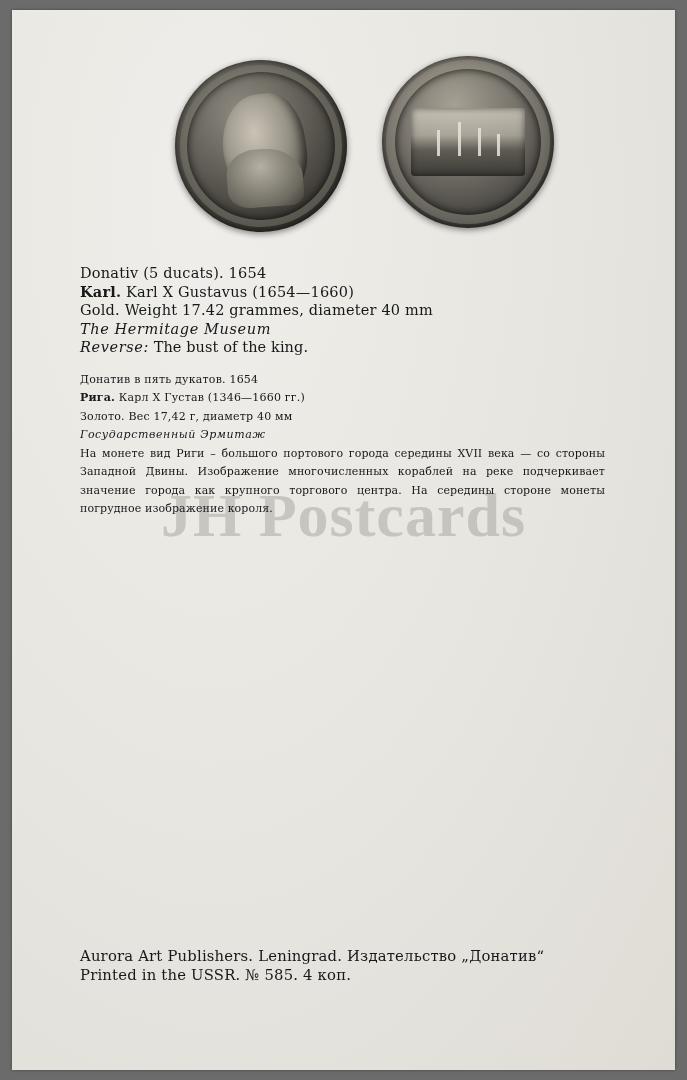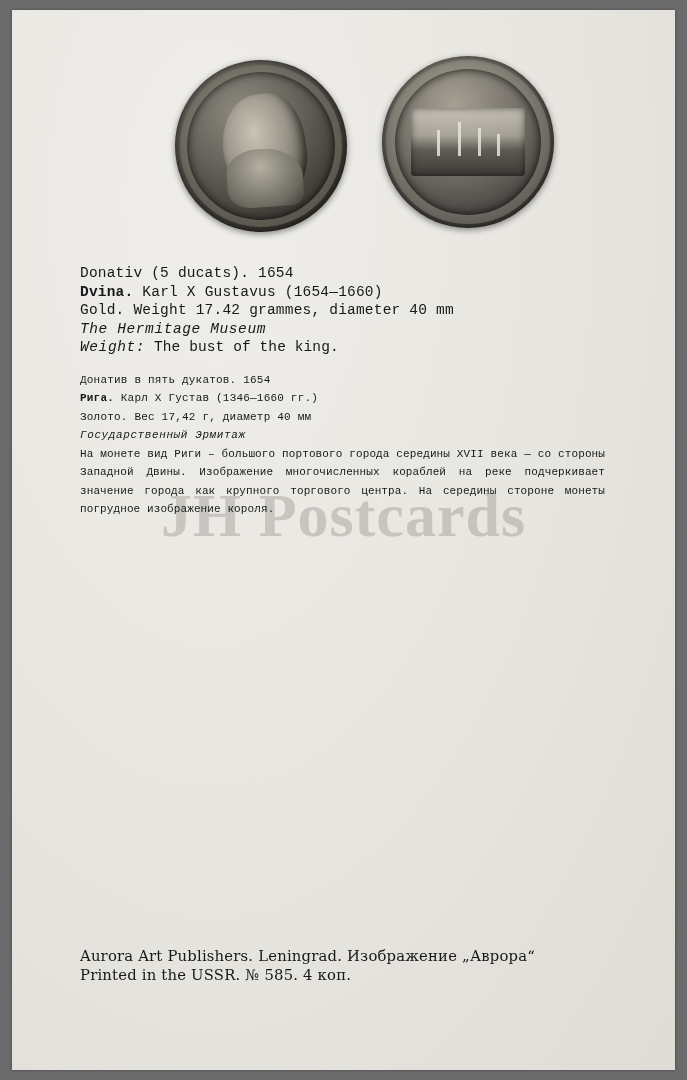--- a/index.html
+++ b/index.html
@@ -131,21 +131,20 @@
     bottom: 42%;
   }
 
   
   .text-block {
     position: absolute;
     left: 68px;
     top: 254px;
     width: 525px;
     color: #16181a;
-    font-family: Liberation Mono, monospace;
   }
   .line {
     font-size: 14.5px;
     line-height: 18.5px;
     letter-spacing: 0.2px;
     white-space: pre-wrap;
   }
   .para {
     font-size: 14.5px;
     line-height: 18.6px;
@@ -209,36 +208,36 @@
       </div>
     </div>
 
     <div class="watermark">
       <span>JH Postcards</span>
     </div>
 
     <div class="text-block">
 
       <div class="line">Donativ (5 ducats). 1654</div>
-      <div class="line"><span class="bold-lead">Dvina.</span><span> Karl X Gustavus (1654—1660)</span></div>
+      <div class="line"><span class="bold-lead">Karl.</span><span> Karl X Gustavus (1654—1660)</span></div>
       <div class="line">Gold. Weight 17.42 grammes, diameter 40 mm</div>
       <div class="line italic">The Hermitage Museum</div>
-      <div class="para"><span class="italic">Weight:</span><span> The bust of the king.</span></div>
+      <div class="para"><span class="italic">Reverse:</span><span> The bust of the king.</span></div>
 
       <div class="gap-md"></div>
 
       <div class="ru">
         <div class="line">Донатив в пять дукатов. 1654</div>
         <div class="line"><span class="bold-lead">Рига.</span><span> Карл X Густав (1346—1660 гг.)</span></div>
         <div class="line">Золото. Вес 17,42 г, диаметр 40 мм</div>
         <div class="line italic">Государственный Эрмитаж</div>
         <div class="para">На монете вид Риги – большого портового города середины XVII века — со стороны Западной Двины. Изображение многочисленных кораблей на реке подчеркивает значение города как крупного торгового центра. На середины стороне монеты погрудное изображение короля.</div>
       </div>
 
     </div>
 
     <div class="footer">
-      <div class="line">Aurora Art Publishers. Leningrad. Изображение „Аврора“</div>
+      <div class="line">Aurora Art Publishers. Leningrad. Издательство „Донатив“</div>
       <div class="line">Printed in the USSR. № 585. 4 коп.</div>
     </div>
 
   </div>
 </div>
 
 </body></html>

